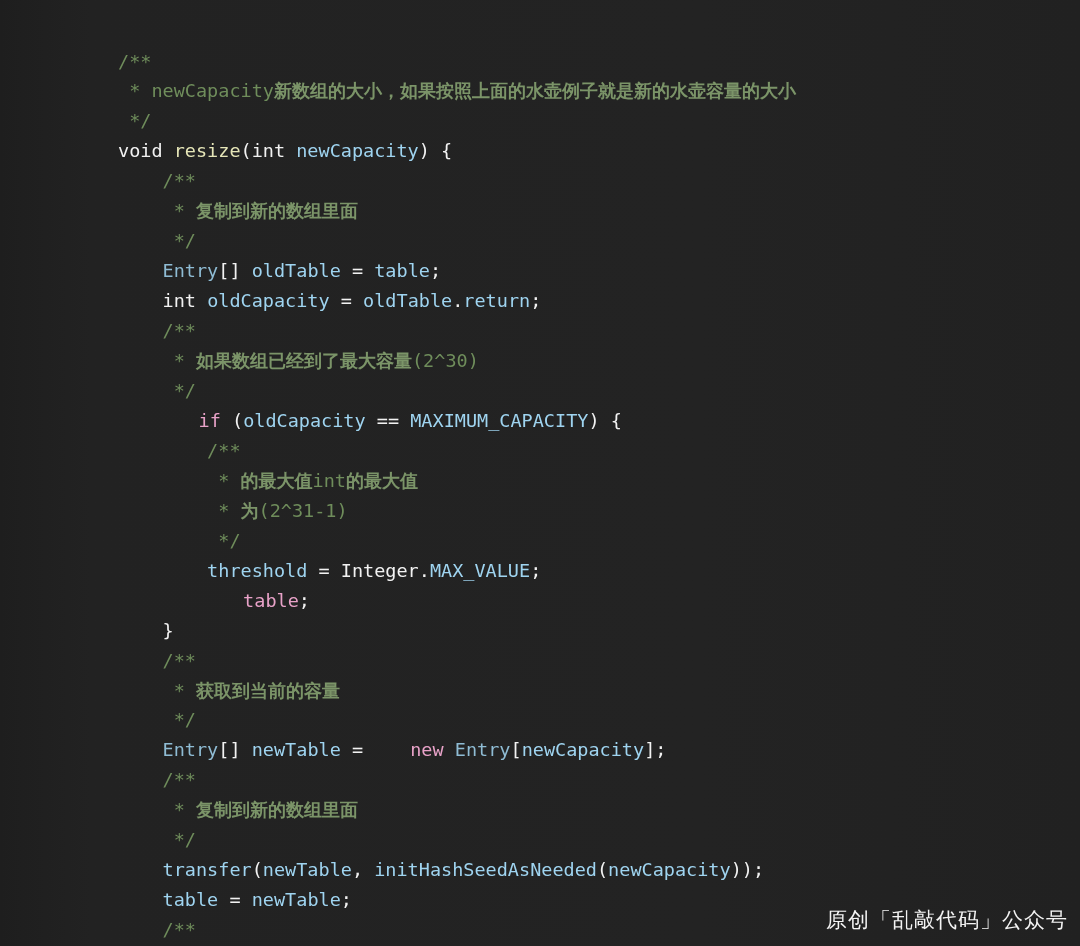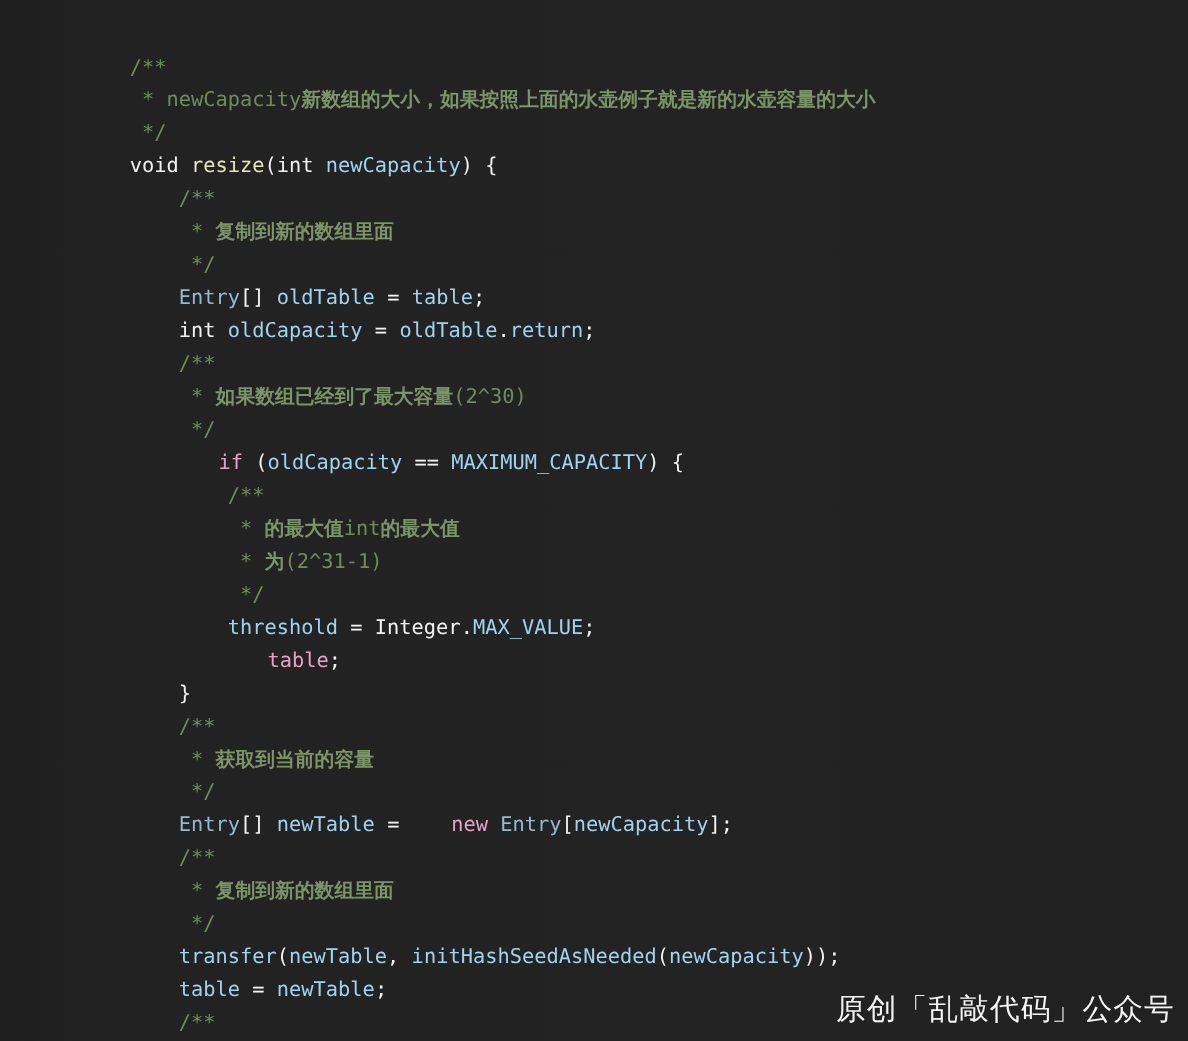--- a/index.html
+++ b/index.html
@@ -55,22 +55,22 @@
   .const{ color: #9fd4f0; }          
   .op   { color: #f2f2f2; }
   .punc { color: #f2f2f2; }
 
   
   #watermark {
     position: absolute;
     right: 12px;
     bottom: 6px;
     color: #f4f4f4;
-    font-family: Liberation Mono, monospace;
-    font-size: 27px;
+    font-family: Liberation Serif, serif;
+    font-size: 21px;
     line-height: 40px;
     letter-spacing: 1px;
     white-space: pre;
   }
 </style>
 </head>
 <body>
 
 <div id="screen">
 

